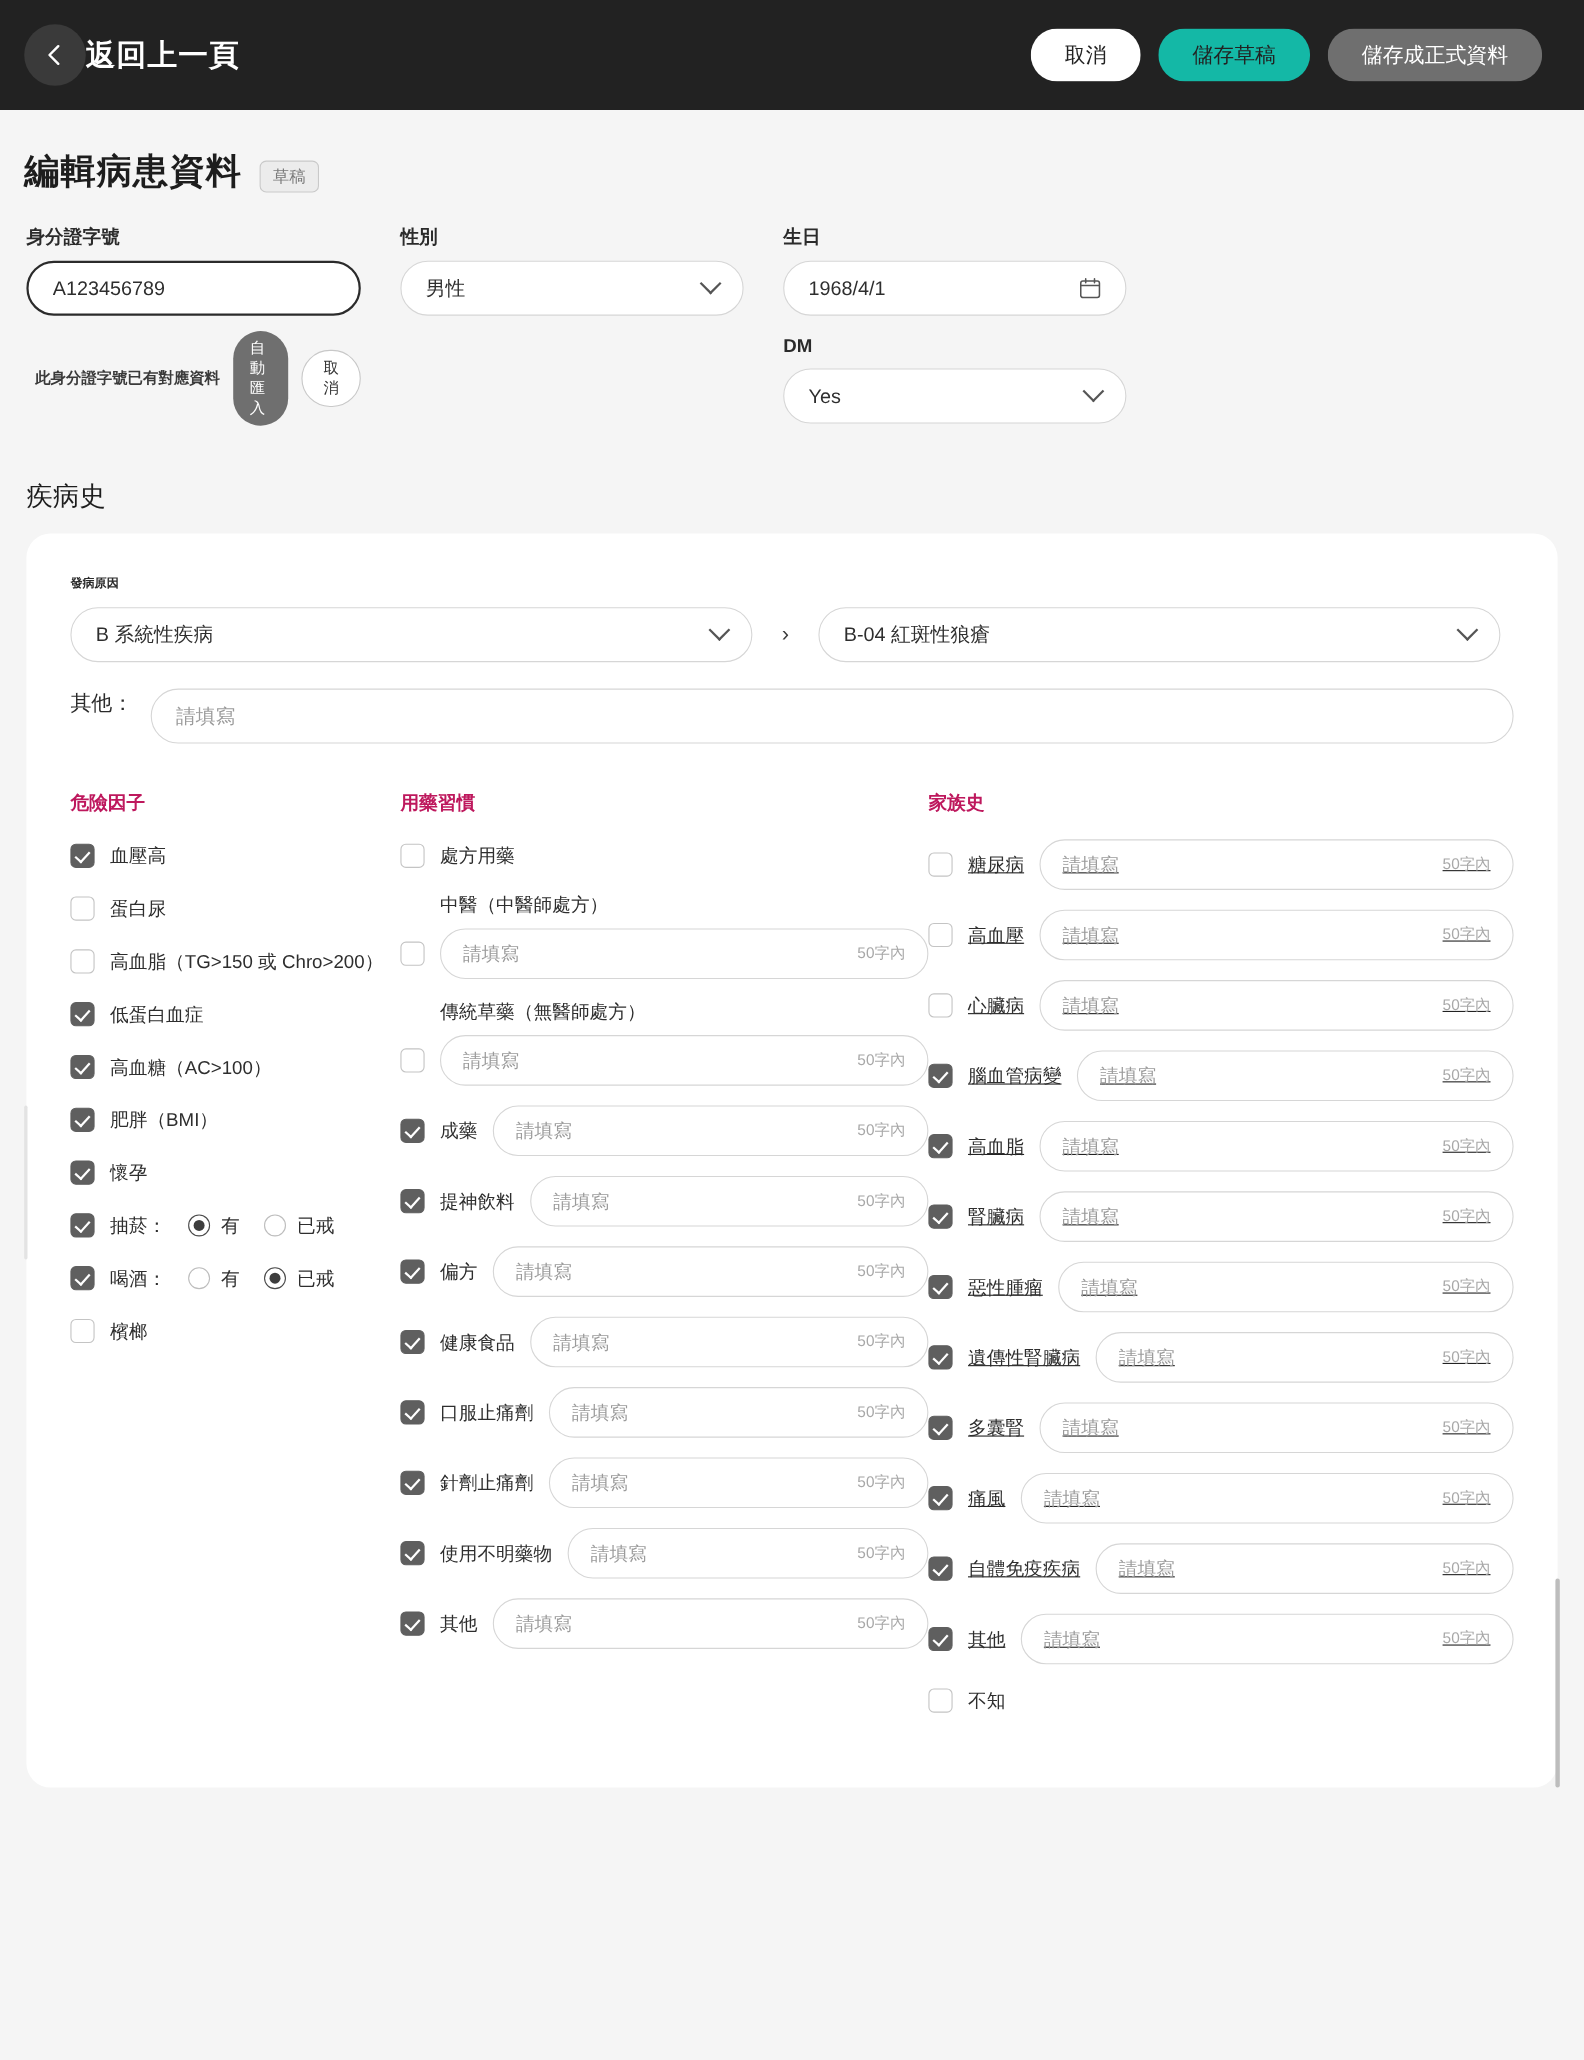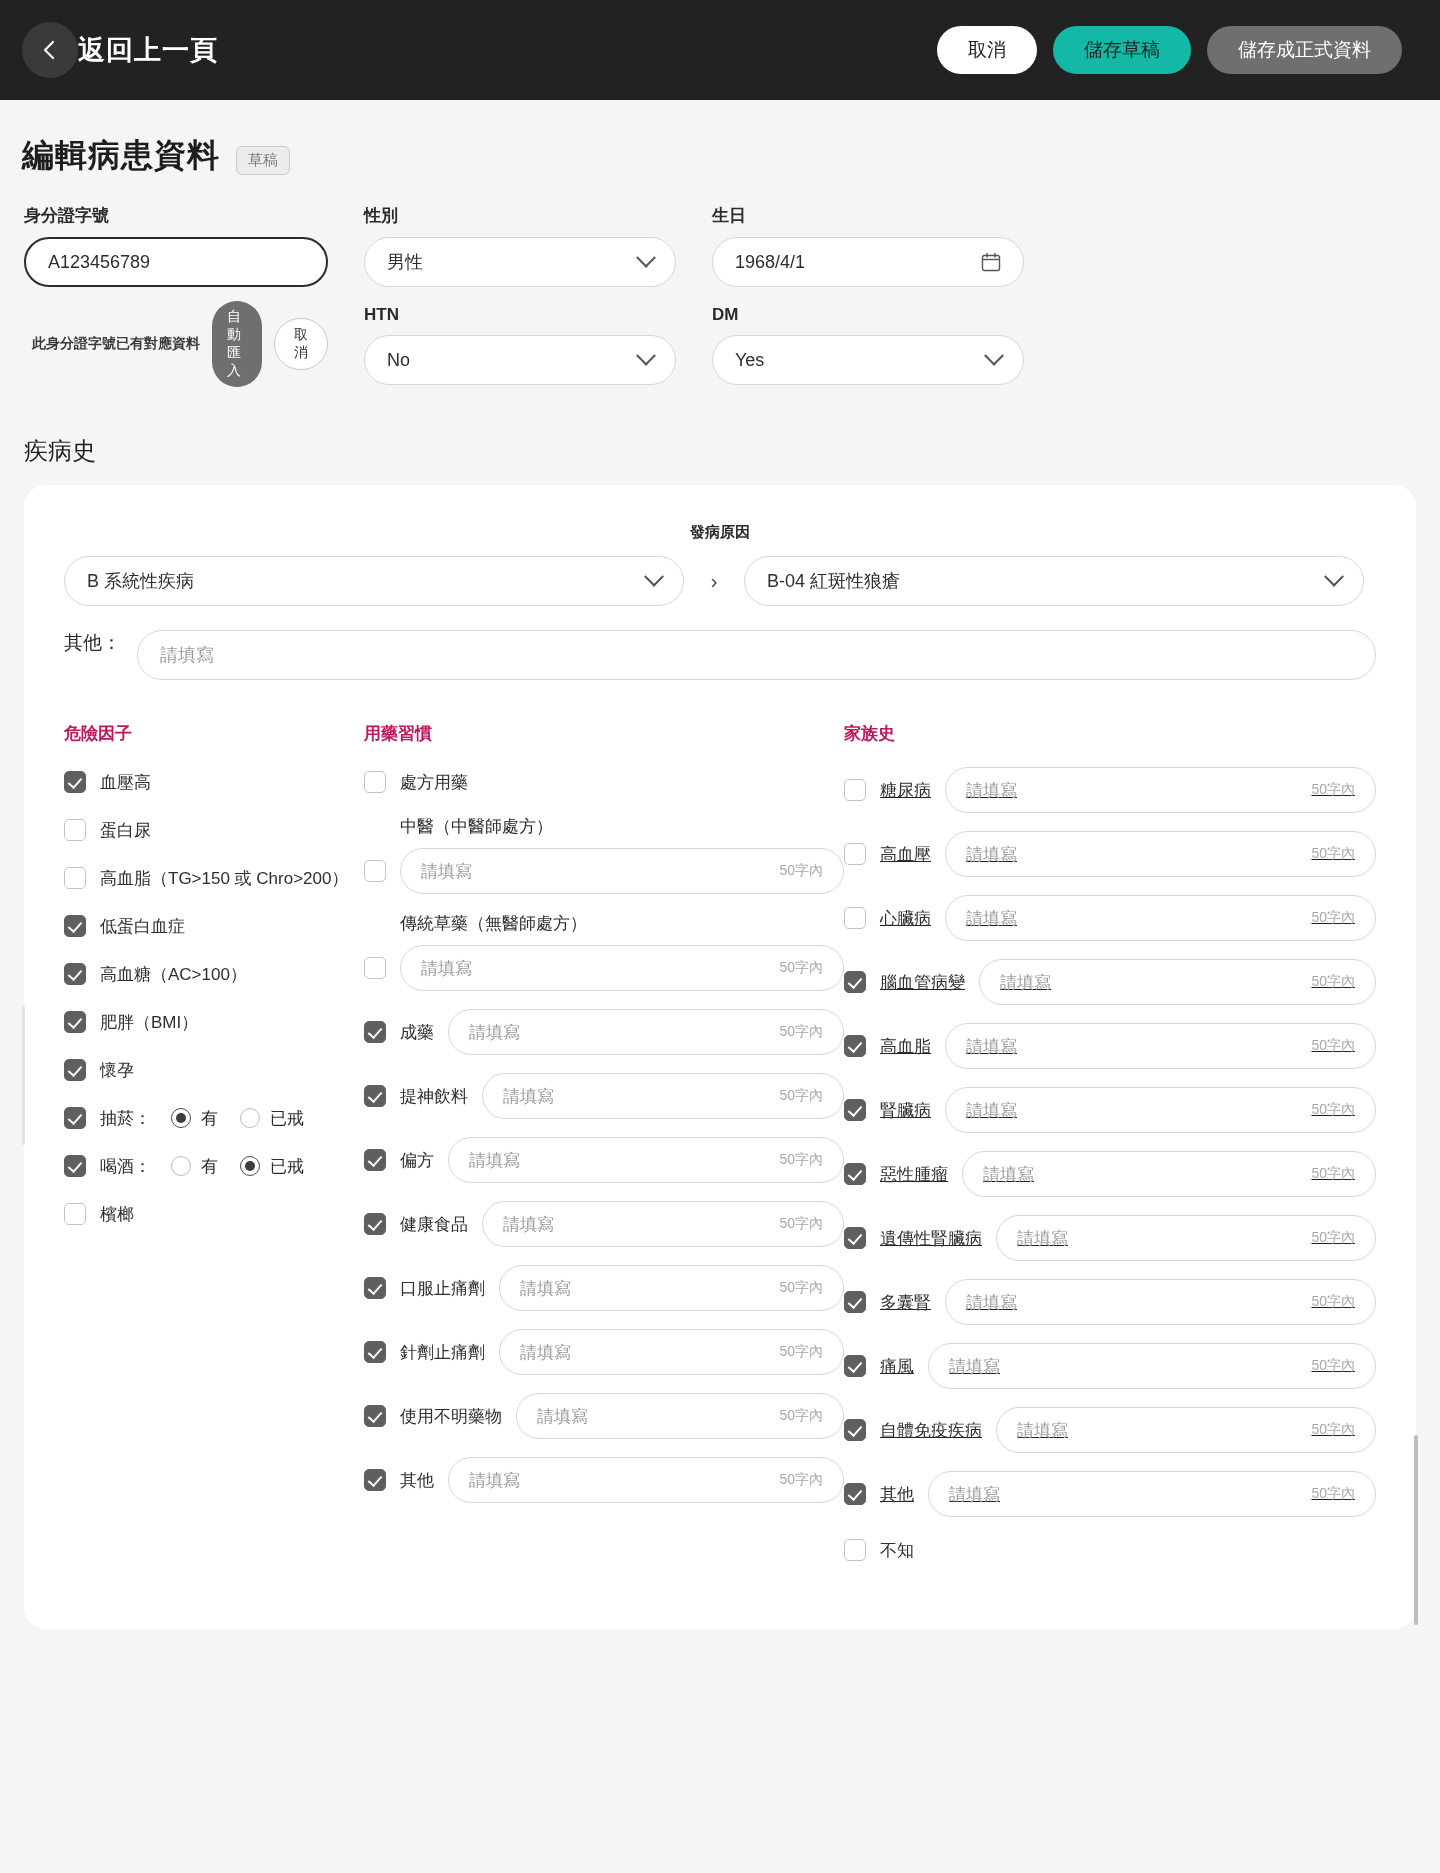--- a/index.html
+++ b/index.html
@@ -166,23 +166,22 @@
   .card::before{
     content:"";
     position:absolute;
     left:-2px; top:520px;
     width:3px; height:140px;
     background:#e3e3e3;
     border-radius:3px;
   }
 
   .sub-label {
-    font-size: 15px; font-weight: bold; color: #2b2b2b;
+    font-size: 11px; font-weight: bold; color: #2b2b2b;
     margin-bottom: 14px;
-    text-align: center;
   }
   .cause-row {
     display: flex; align-items: center; gap: 0;
   }
   .sel-wide { width: 620px; }
   .arrow-sep {
     width: 60px; text-align: center;
     color: #3b3b3b; font-size: 20px;
   }
   .sel-wide2 { width: 620px; }
@@ -311,27 +310,20 @@
       </div>
     </div>
   </div>
 
 
   <div>
     <div class="fld">
       <span class="fld-label">性別</span>
       <div class="input-pill">
         <span class="val">男性</span>
-        <span class="chev"></span>
-      </div>
-    </div>
-    <div class="fld">
-      <span class="fld-label">HTN</span>
-      <div class="input-pill">
-        <span class="val">No</span>
         <span class="chev"></span>
       </div>
     </div>
   </div>
 
   <div>
     <div class="fld">
       <span class="fld-label">生日</span>
       <div class="input-pill">
         <span class="val">1968/4/1</span>

